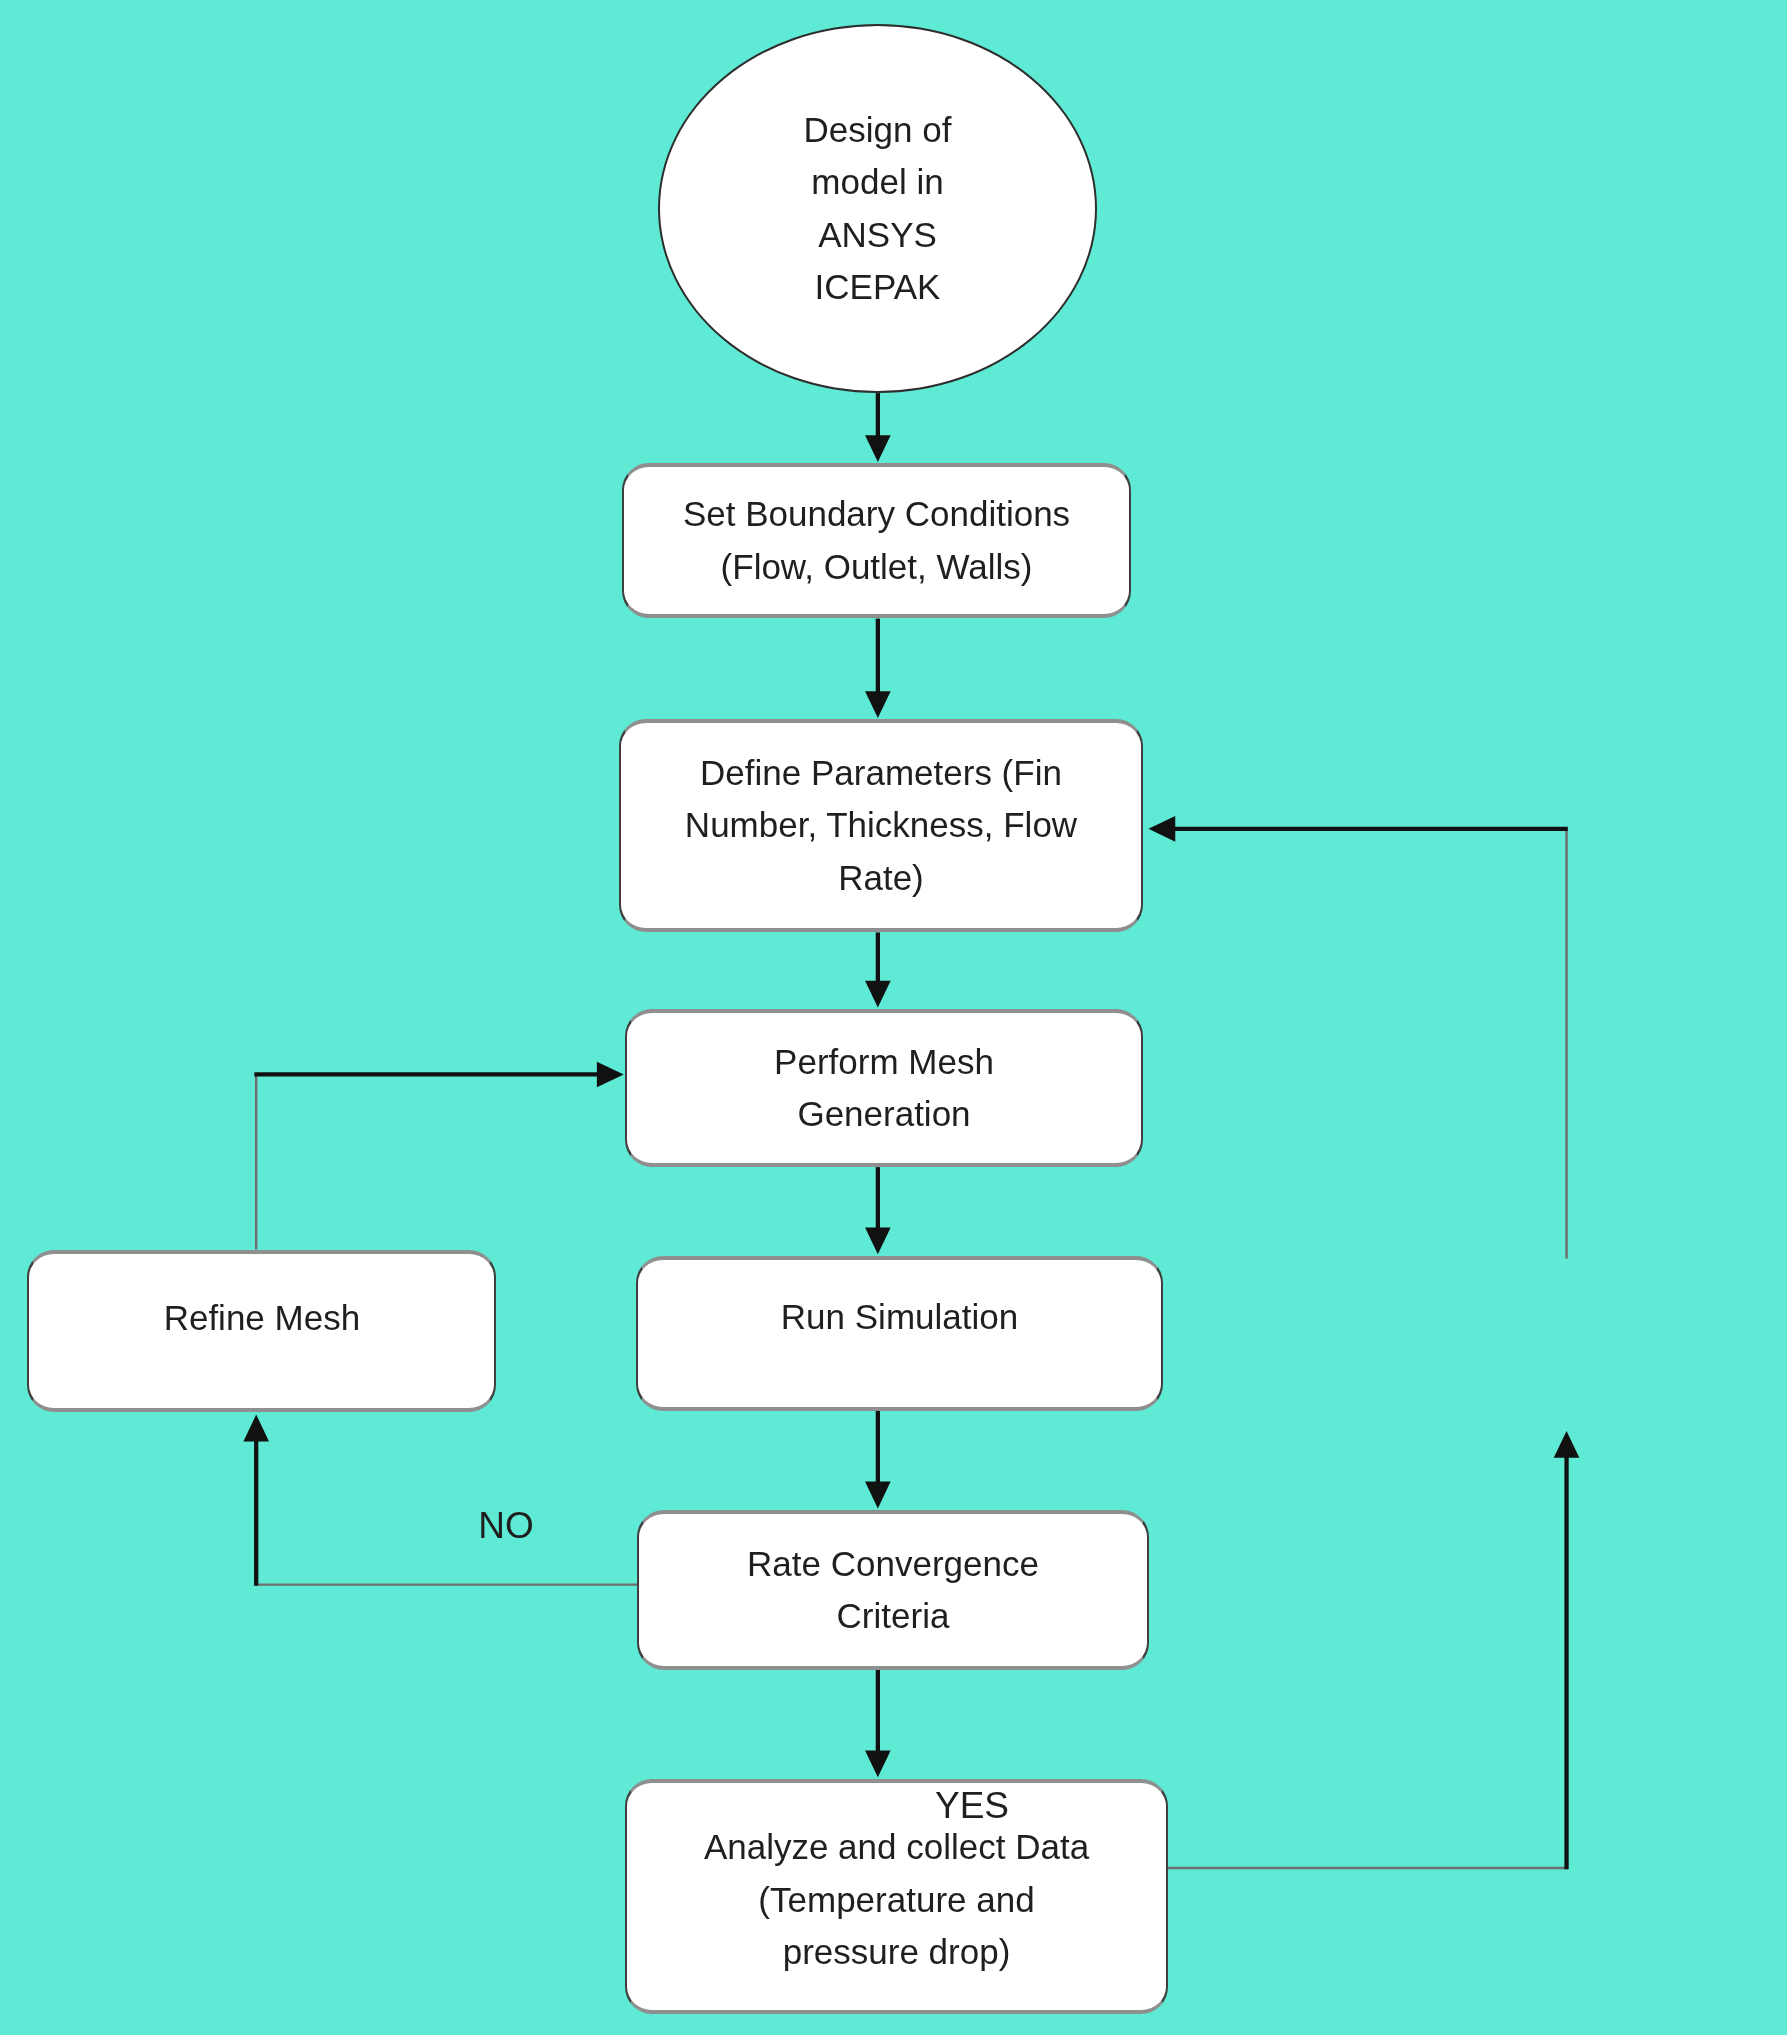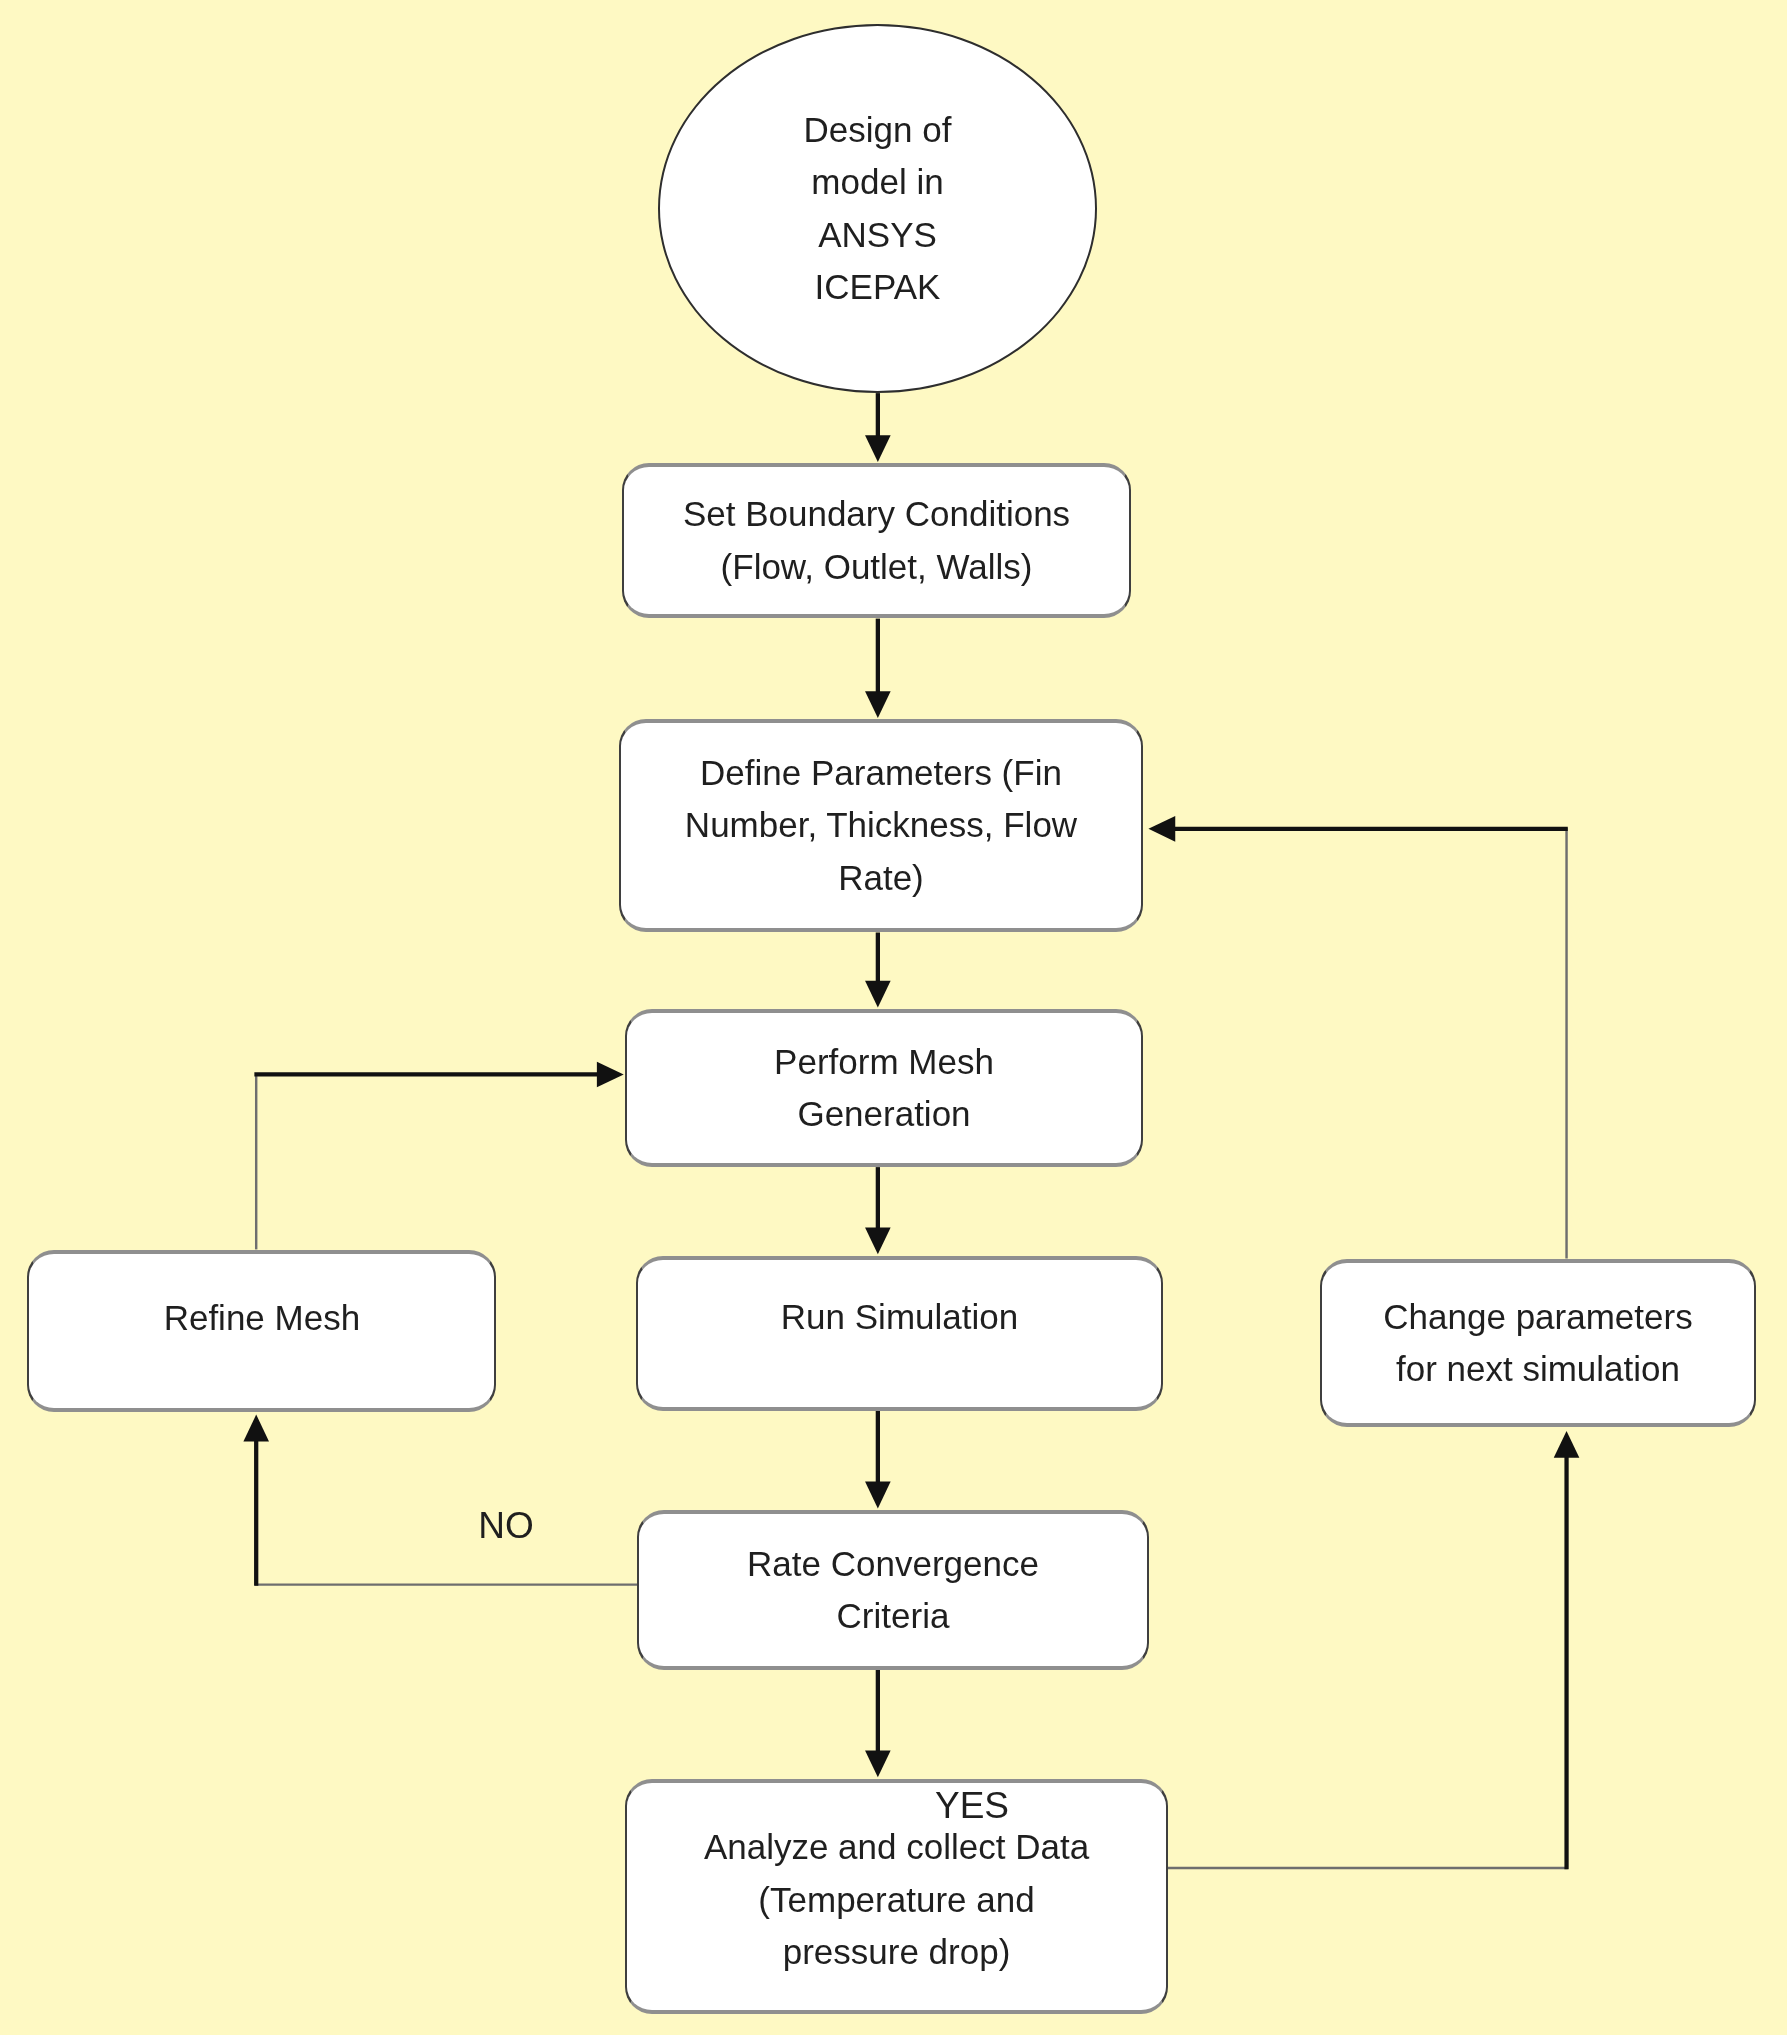--- a/index.html
+++ b/index.html
@@ -4,21 +4,21 @@
 <style>
   html, body {
     margin: 0;
     padding: 0;
     background: #ffffff;
   }
   #canvas {
     position: relative;
     width: 1788px;
     height: 2035px;
-    background: #fef9c3;
+    background: #5eead4;
     font-family: "Liberation Sans", sans-serif;
     color: #1f1f1f;
   }
   #connector-layer {
     position: absolute;
     left: 0; top: 0;
     width: 1788px;
     height: 2035px;
   }
   .node {
@@ -135,21 +135,19 @@
 
   <div class="node rect-node" style="left:637px; top:1510px; width:512px; height:160px;">Rate Convergence
 Criteria</div>
 
   <div class="node rect-node" style="left:625px; top:1779px; width:543px; height:235px; align-items:flex-start; padding-top:38px;">Analyze and collect Data
 (Temperature and
 pressure drop)</div>
 
   <div class="node rect-node" style="left:27.4px; top:1250px; width:469px; height:162px; align-items:flex-start; padding-top:38px;">Refine Mesh</div>
 
-  <div class="node rect-node" style="left:1320px; top:1259px; width:436px; height:168px;">Change parameters
-for next simulation</div>
 
   <div class="edge-label" style="left:445px; top:1506px; width:122px;">NO</div>
 
   <div class="edge-label" style="left:911px; top:1786px; width:122px;">YES</div>
 
 </div>
 
 
 </body></html>

